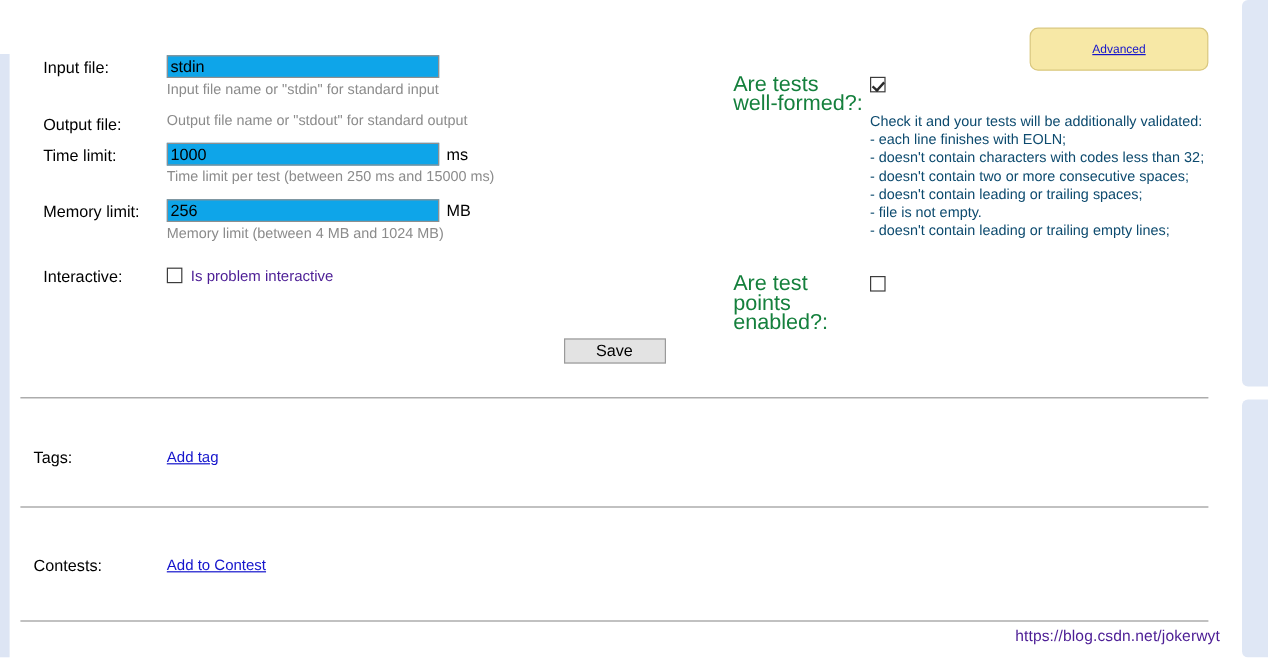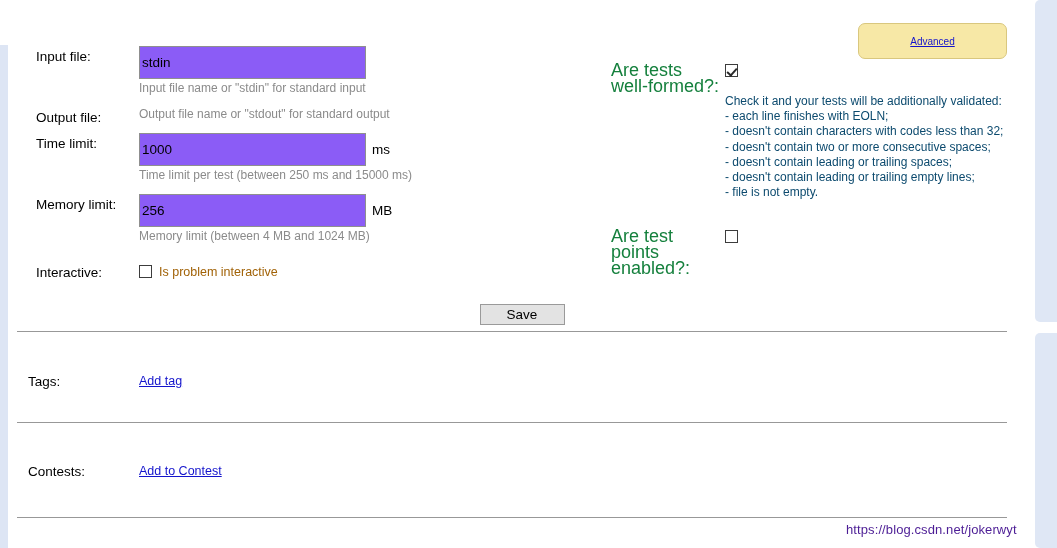--- a/index.html
+++ b/index.html
@@ -66,24 +66,24 @@
     font-size: 13.5px;
     color: #000;
     white-space: nowrap;
   }
   .fctrl {
     margin-left: 103px;
   }
   .ftext {
     box-sizing: border-box;
     width: 227px;
-    height: 33px;
+    height: 19px;
     padding: 1px 2px;
     border: 1px solid #8f8f8f;
-    background: #8b5cf6;
+    background: #0ea5e9;
     font-family: "Liberation Sans", sans-serif;
     font-size: 13.5px;
     color: #000;
     border-radius: 0;
     outline: none;
     vertical-align: middle;
   }
   .unit {
     display: inline-block;
     margin-left: 6px;
@@ -101,21 +101,21 @@
 
   .cbline {
     margin-left: 103px;
     display: flex;
     align-items: center;
     gap: 7px;
     height: 19px;
   }
   .cbline .cblabel {
     font-size: 12.5px;
-    color: #a16207;
+    color: #4c1d95;
   }
 
   
   .cbox {
     box-sizing: border-box;
     width: 13px; height: 13px;
     border: 1px solid #3c3c3c;
     background: #fff;
     position: relative;
     display: inline-block;
@@ -181,24 +181,23 @@
     font-size: 12px;
     color: #0c4a6e;
     line-height: 15.2px;
   }
   .rhint div { white-space: nowrap; }
 
   
   .save-wrap {
     position: absolute;
     left: 0;
-    top: 304px;
+    top: 282px;
     width: 1024px;
     text-align: center;
-    margin-left: 10px;
   }
   .save-btn {
     display: inline-block;
     box-sizing: border-box;
     min-width: 85px;
     padding: 2px 18px;
     background: #e3e3e3;
     border: 1px solid #9a9a9a;
     font-family: "Liberation Sans", sans-serif;
     font-size: 13.5px;
@@ -312,22 +311,22 @@
       <div class="rlabel">Are tests well-formed?:</div>
       <div class="rctrl">
         <span class="cbox checked"></span>
       </div>
       <div class="rhint">
         <div>Check it and your tests will be additionally validated:</div>
         <div>- each line finishes with EOLN;</div>
         <div>- doesn't contain characters with codes less than 32;</div>
         <div>- doesn't contain two or more consecutive spaces;</div>
         <div>- doesn't contain leading or trailing spaces;</div>
+        <div>- file is not empty.</div>
         <div>- doesn't contain leading or trailing empty lines;</div>
-        <div>- file is not empty.</div>
       </div>
     </div>
 
     <div class="rrow" style="margin-top:28px;">
       <div class="rlabel">Are test points enabled?:</div>
       <div class="rctrl">
         <span class="cbox"></span>
       </div>
     </div>
 

